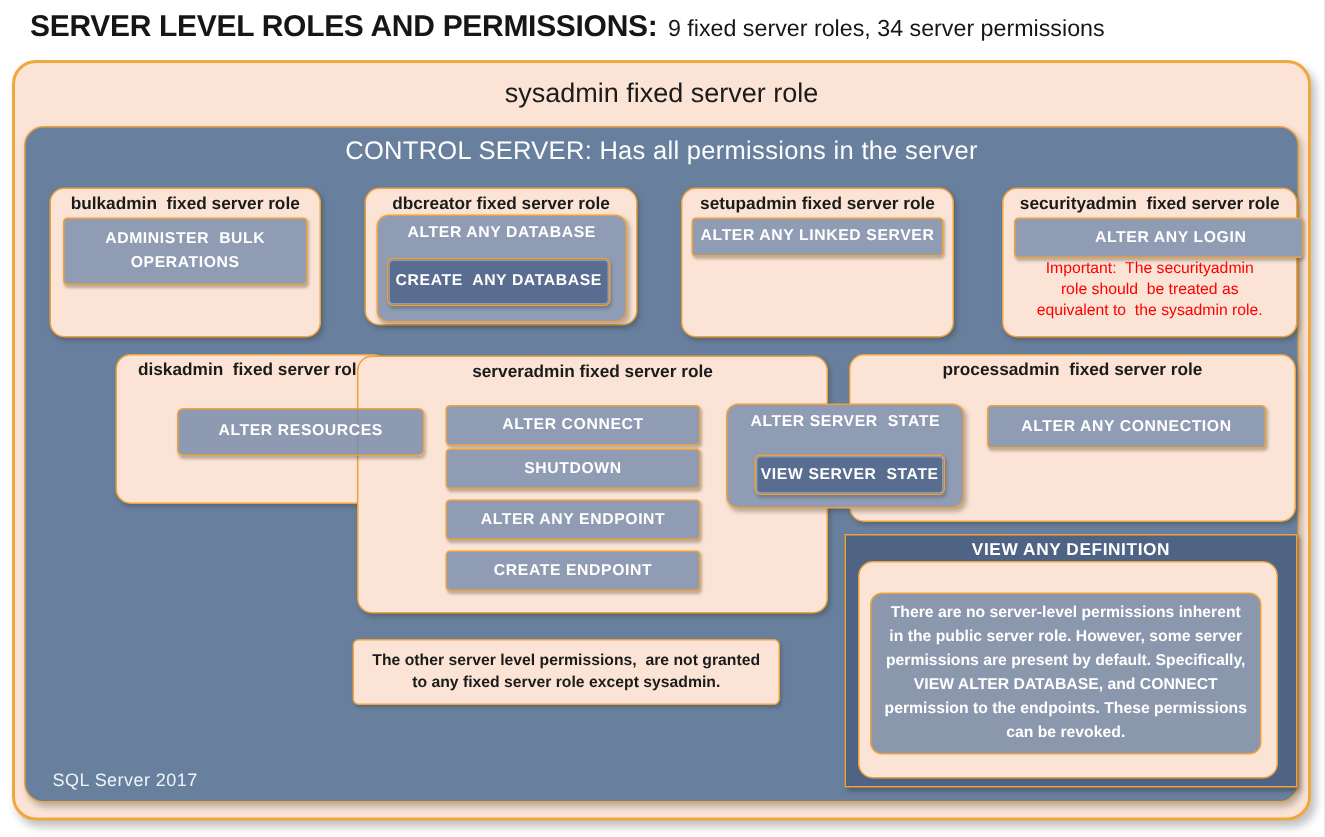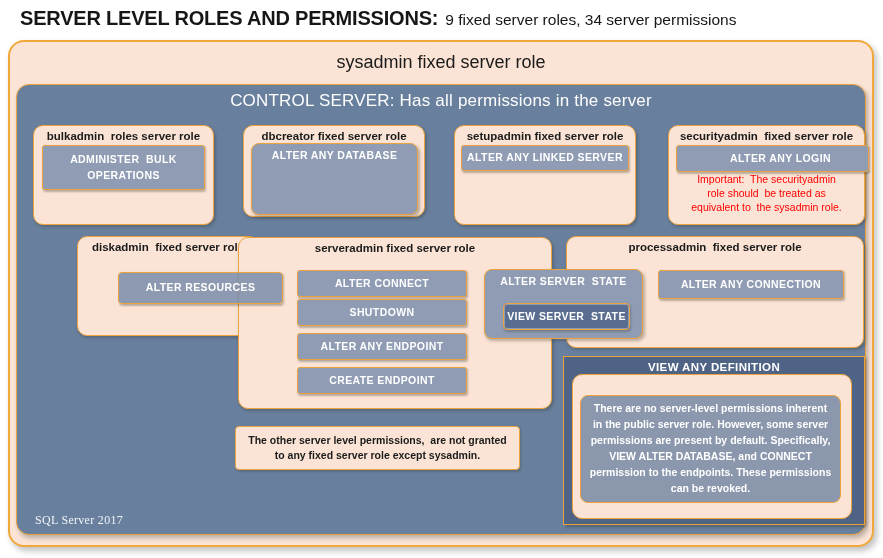--- a/index.html
+++ b/index.html
@@ -86,47 +86,48 @@
 
   
   #notebox{position:absolute;left:218px;top:341px;width:283px;height:42px;
     background:#fbe4d5;border:1.5px solid #eda33d;border-radius:4px;
     display:flex;align-items:center;justify-content:center;text-align:center;
     font-weight:bold;font-size:10.5px;color:#1b1b1b;line-height:1.45;white-space:pre-wrap;
     box-shadow:1px 1.5px 2px rgba(60,60,60,.3);}
 
   
   #footer{position:absolute;left:18px;top:428px;font-size:12px;color:rgba(248,250,253,.95);
-    letter-spacing:.3px;font-family:Liberation Serif, serif;}
+    letter-spacing:.3px;}
 </style>
 </head>
 <body>
 
 <div id="canvas">
 
   <div id="page-title">
     <span class="t-main">SERVER LEVEL ROLES AND PERMISSIONS:</span><span class="t-sub">9 fixed server roles, 34 server permissions</span>
   </div>
 
   <div id="sysadmin">
     <div id="sysadmin-title">sysadmin fixed server role</div>
 
     <div id="control">
       <div id="control-title">CONTROL SERVER: Has all permissions in the server</div>
 
       <div id="bulkadmin" class="role-box">
-        <div class="role-title">bulkadmin  roles server role</div>
+        <div class="role-title">bulkadmin  fixed server role</div>
         <div class="perm">ADMINISTER  BULK
 OPERATIONS</div>
       </div>
 
       <div id="dbcreator" class="role-box">
         <div class="role-title">dbcreator fixed server role</div>
         <div class="perm-group">
           <div class="group-label">ALTER ANY DATABASE</div>
+          <div class="perm perm-dark">CREATE  ANY DATABASE</div>
         </div>
       </div>
 
       <div id="setupadmin" class="role-box">
         <div class="role-title">setupadmin fixed server role</div>
         <div class="perm">ALTER ANY LINKED SERVER</div>
       </div>
 
       <div id="securityadmin" class="role-box">
         <div class="role-title">securityadmin  fixed server role</div>

